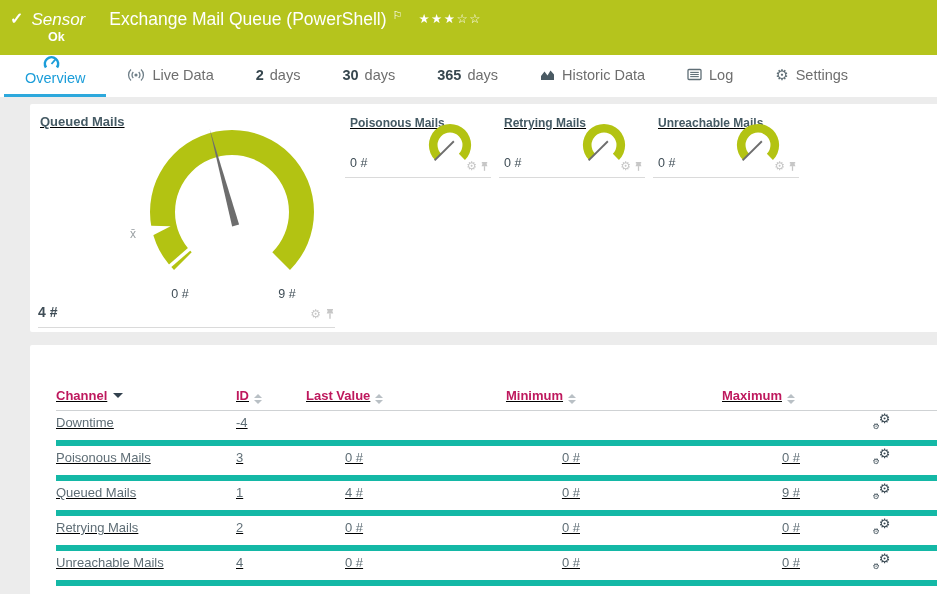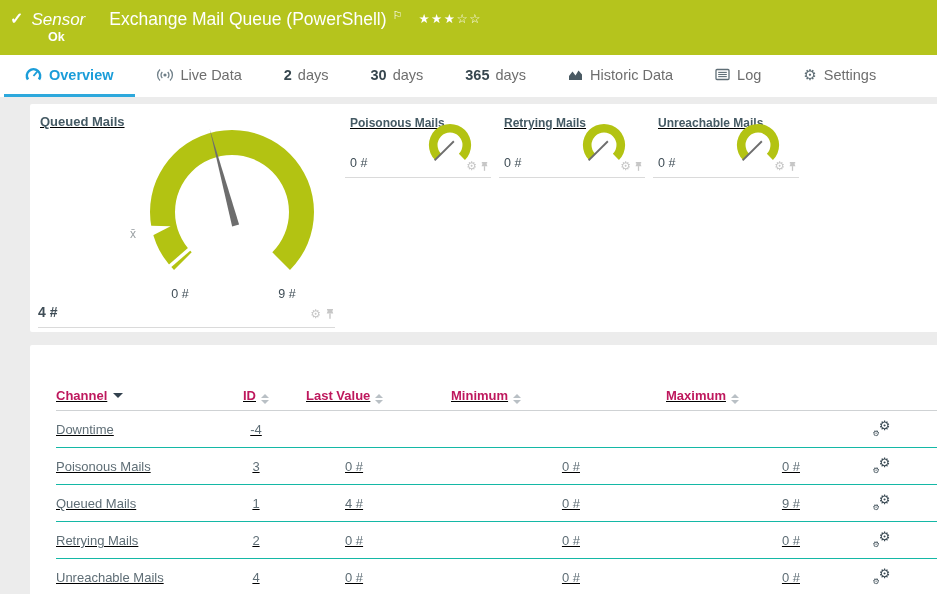--- a/index.html
+++ b/index.html
@@ -14,21 +14,21 @@
   .hdr-title { font-size:17.5px; font-weight:normal; }
   .hdr-flag { font-size:11px; margin-left:6px; position:relative; top:-6px; }
   .hdr-stars { font-size:12.5px; margin-left:16px; letter-spacing:1.5px; position:relative; top:-2px;}
   .hdr-status { position:absolute; left:48px; top:30px; font-size:12.5px; font-weight:bold; }
 
   
   .tabs { height:42px; background:#fff; display:flex; align-items:stretch; padding-left:4px; }
   .tab { display:flex; align-items:center; padding:0 21px; font-size:14.5px; color:#6e6e6e;
          border-bottom:3px solid transparent; cursor:pointer; }
   .tab .ticon { margin-right:7px; display:inline-flex; align-items:center; }
-  .tab.active { color:#1b9dd9; font-weight:bold; border-bottom-color:#2da8dc; }
+  .tab.active { color:#1b9dd9; font-weight:normal; border-bottom-color:#2da8dc;flex-direction:column; }
   .tab .num { font-weight:bold; color:#37474f; margin-right:6px; }
   .tab .gearglyph { font-size:15px; color:#5f6e76; margin-right:7px; font-style:normal; }
 
   
   .content { padding:7px 0 0 30px; }
   .card { background:#fff; border-radius:2px 0 0 2px;text-decoration:underline; }
   .card1 { height:228px; display:flex; position:relative; }
 
   .main-panel { width:307px; position:relative; }
   .panel-title { padding:10px 0 0 10px; font-size:13px; font-weight:bold; color:#455a64; }
@@ -46,25 +46,25 @@
     white-space:nowrap; }
   .small-gauge-svg { position:absolute; right:15px; top:18px; }
   .small-val { position:absolute; left:5px; bottom:7px; font-size:12.5px; color:#3f4d56; }
   .small-icons { position:absolute; right:2px; bottom:5px; display:flex; gap:3px; align-items:center;}
 
   
   .card2 { margin-top:13px; min-height:250px; padding-left:26px; }
   table { border-collapse:collapse; width:881px; table-layout:fixed; }
   th { font-size:13px; font-weight:bold; color:#be185d; text-align:left; vertical-align:top;
        padding:43px 0 6px 0; border-bottom:1px solid #cfd2d4; line-height:16px; cursor:pointer;}
-  td { font-size:13px; color:#5f6e76; padding:9px 0 8px 0; border-bottom:1px solid #14b8a6; }
-  th.c-id, td.c-id { text-align:center; padding-right:30px; }
+  td { font-size:13px; color:#5f6e76; padding:2px 0 8px 0; border-bottom:6px solid #14b8a6; }
+  th.c-id, td.c-id { text-align:left; padding-right:30px; }
   th.c-last { padding-right:26px;margin-top:8px; }
   td.c-last { padding-left:39px; }
-  th.c-min, th.c-max { padding-left:35px; }
+  th.c-min, th.c-max { text-align:center; padding-left:35px; }
   td.c-min { text-align:right; padding-right:51px; }
   td.c-max { text-align:right; padding-right:51px; }
   td.c-gear { text-align:center; padding-right:25px; }
 
   .sortneutral { display:inline-flex; flex-direction:column; gap:2px; margin-left:5px;
     vertical-align:2px; }
   .sortneutral i { width:0; height:0; border-left:4px solid transparent;
     border-right:4px solid transparent; display:block; }
   .sortneutral .up { border-bottom:4px solid #b9c0c5; }
   .sortneutral .dn { border-top:4px solid #b9c0c5; }

